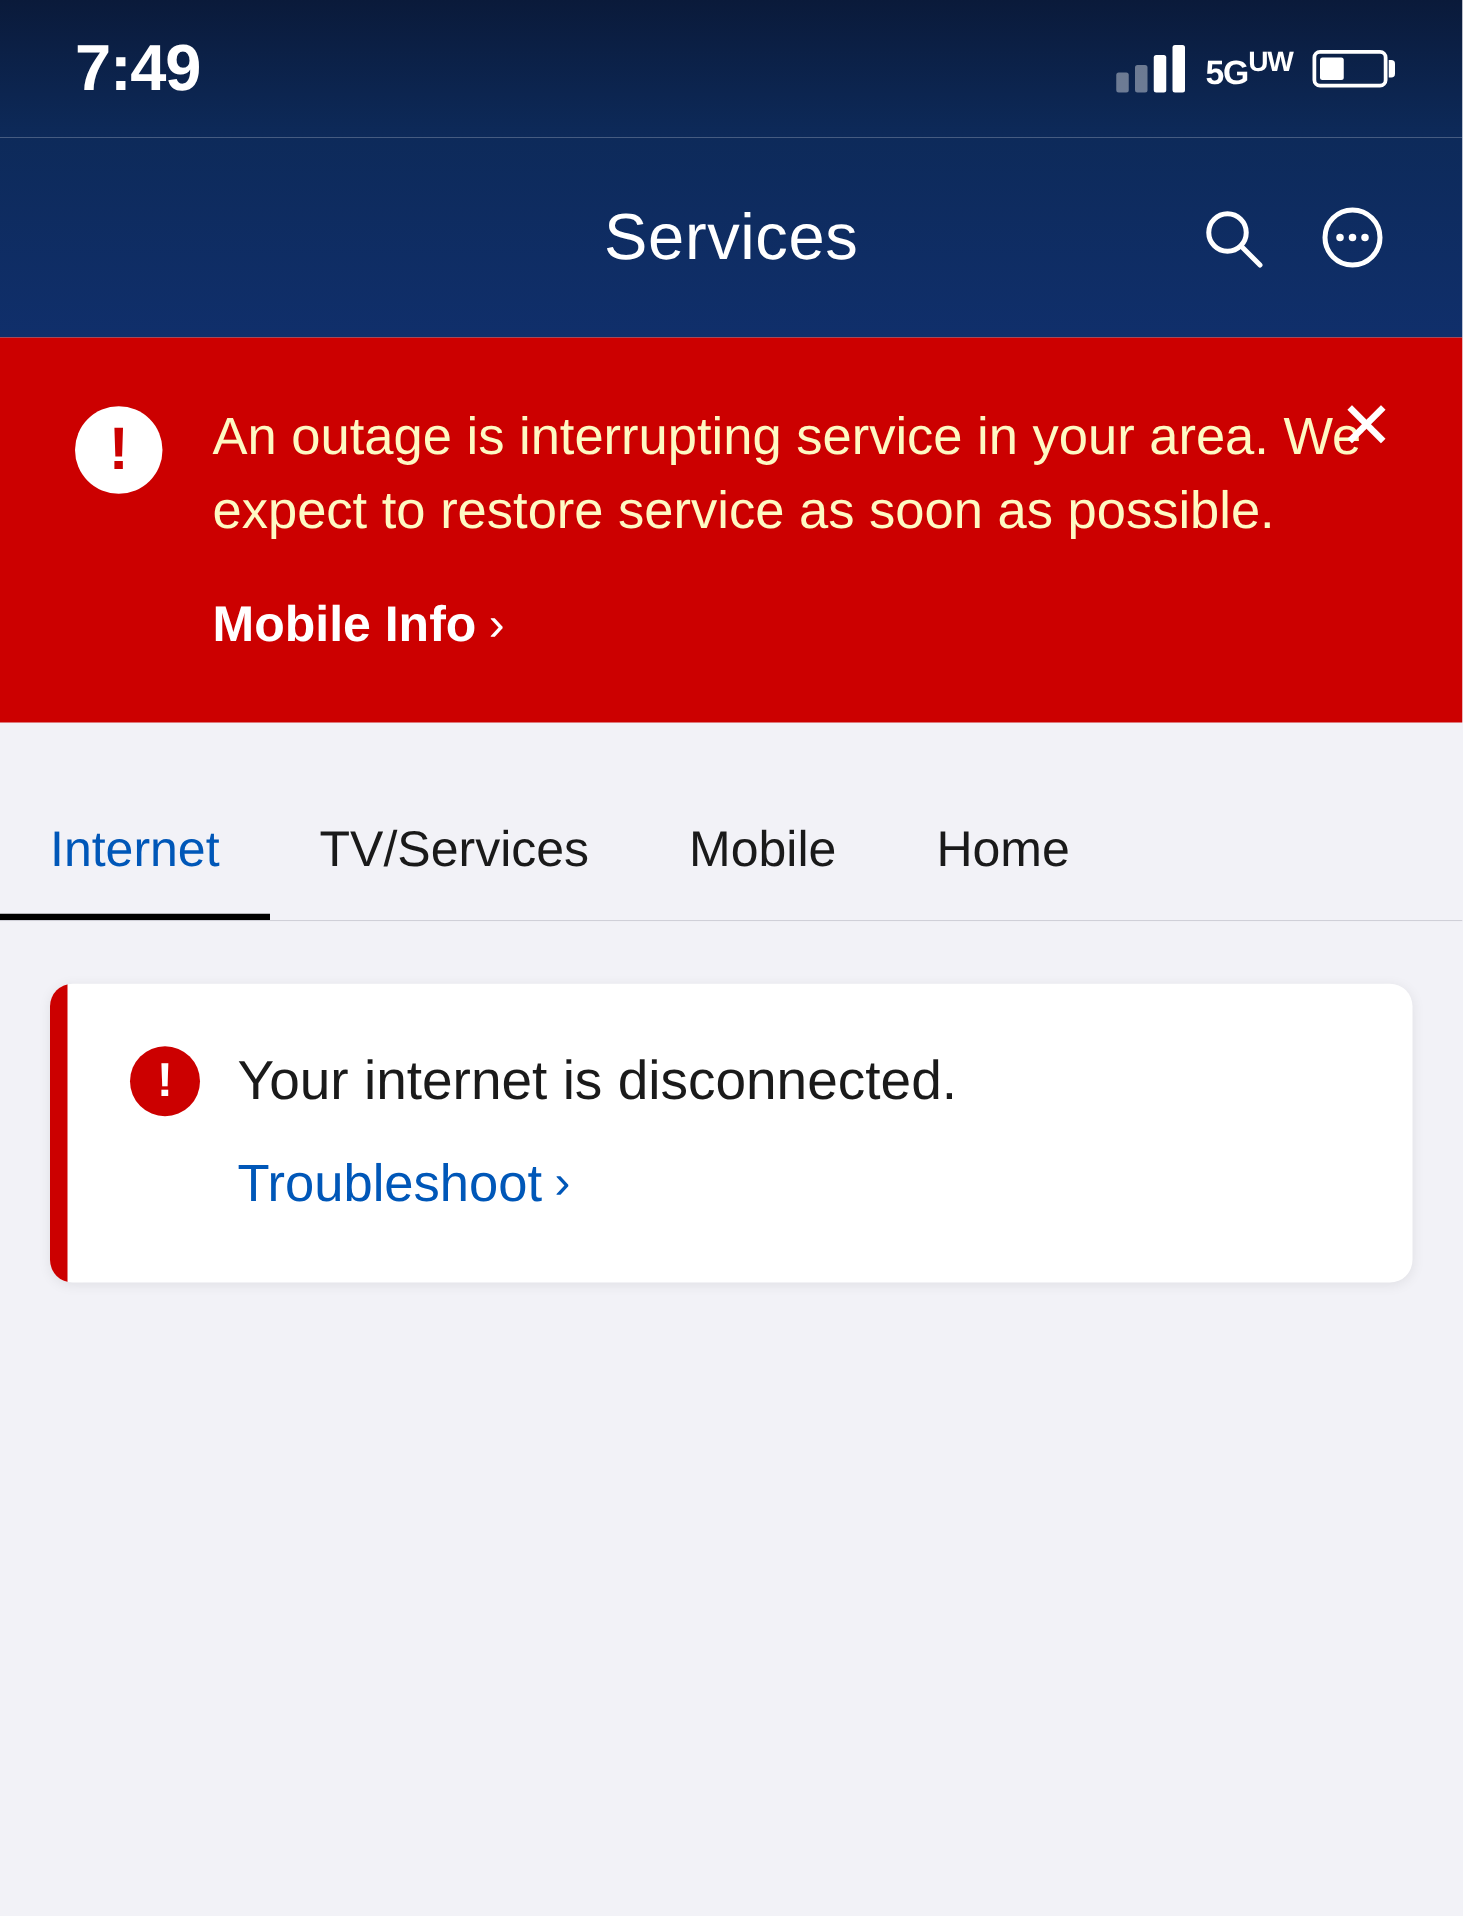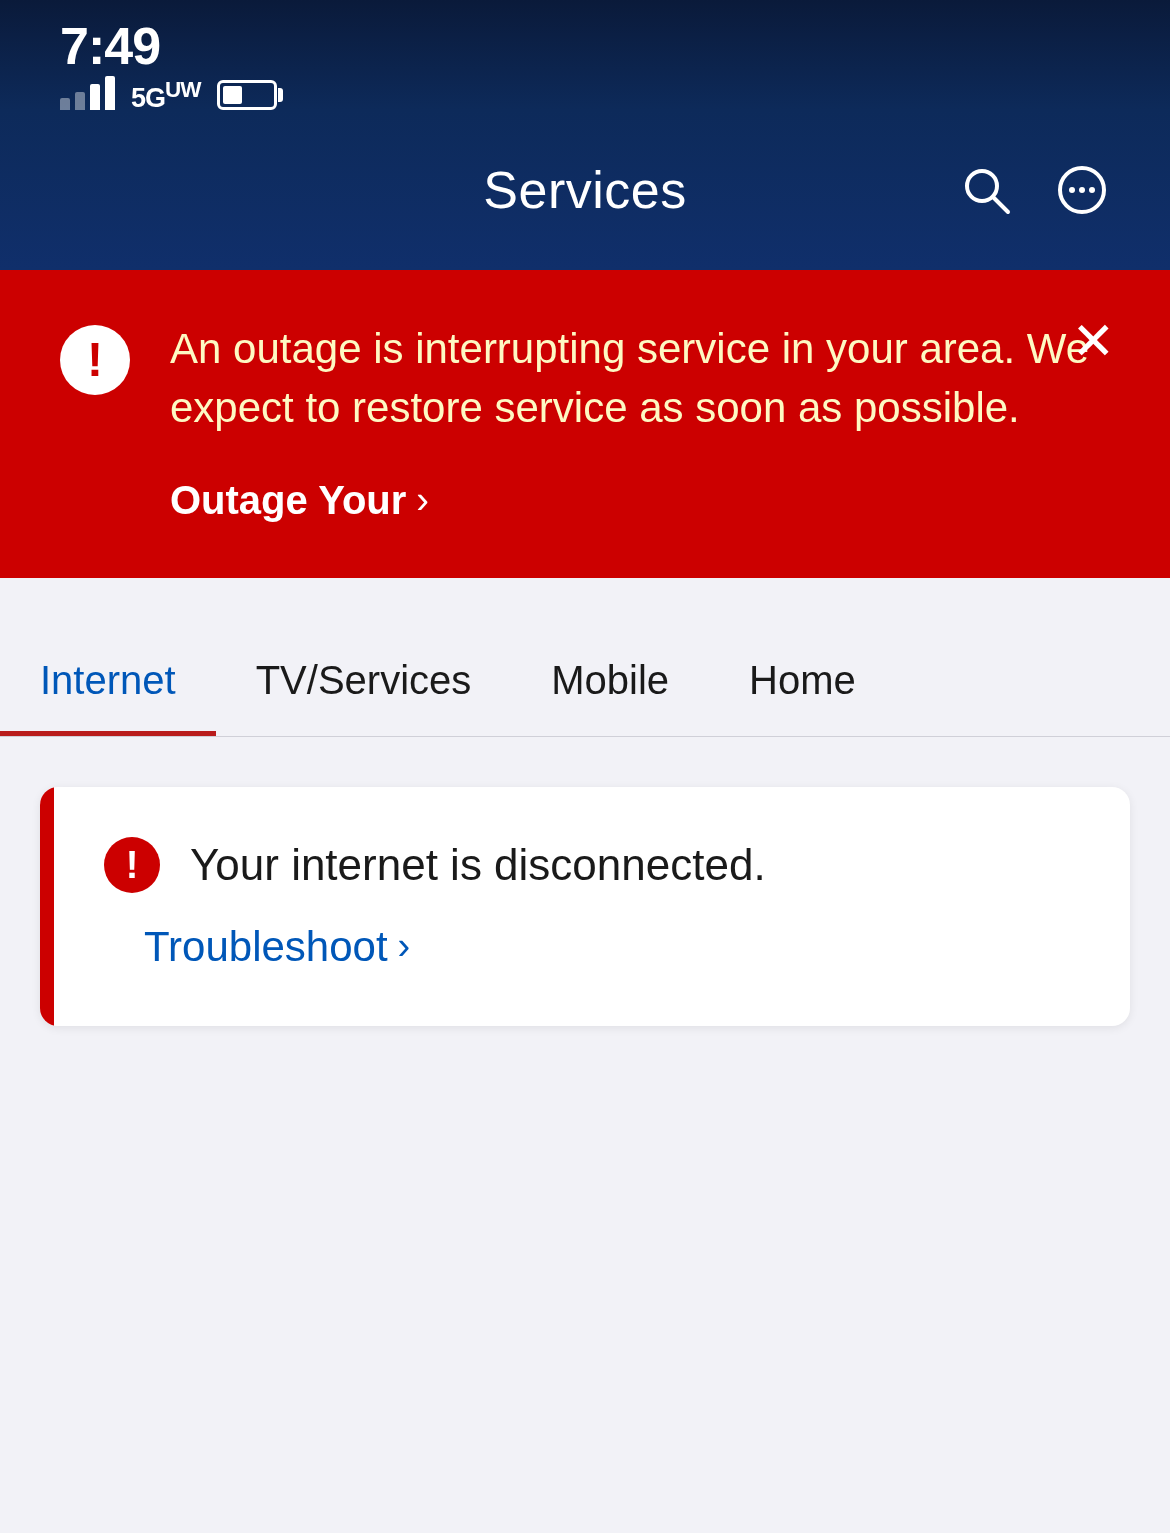--- a/index.html
+++ b/index.html
@@ -15,23 +15,23 @@
       font-family: -apple-system, BlinkMacSystemFont, 'Helvetica Neue', Arial, sans-serif;
       background: #f2f2f7;
       overflow-x: hidden;
     }
 
     
     .status-bar {
       background: linear-gradient(180deg, #0a1a3a 0%, #0d2a5a 100%);
       height: 110px;
       display: flex;
+      align-items: center;
       justify-content: space-between;
       padding: 16px 60px;
-      flex-direction: column;
     }
 
     .status-time {
       color: white;
       font-size: 52px;
       font-weight: 600;
       letter-spacing: -1px;
     }
 
     .status-icons {
@@ -234,21 +234,21 @@
       white-space: nowrap;
       border-bottom: 4px solid transparent;
       background: none;
       border-top: none;
       border-left: none;
       border-right: none;
     }
 
     .tab-item.active {
       color: #0057b8;
-      border-bottom: 5px solid #b91c1c;
+      border-bottom: 5px solid #000000;
       font-weight: 500;
     }
 
     
     .cards-section {
       background: #f2f2f7;
       padding: 50px 40px;
     }
 
     .internet-status-card {
@@ -304,21 +304,21 @@
     .card-troubleshoot-link {
       color: #0057b8;
       font-size: 42px;
       font-weight: 500;
       background: none;
       border: none;
       cursor: pointer;
       display: flex;
       align-items: center;
       gap: 10px;
-      margin-left: 40px;
+      margin-left: 86px;
     }
 
     .chevron {
       font-size: 38px;
       font-weight: 300;
     }
   </style>
 </head>
 <body>
 
@@ -363,21 +363,21 @@
 </div>
 
 <div class="outage-banner">
   <div class="outage-content">
     <div class="outage-alert-icon">
       <span>!</span>
     </div>
     <div class="outage-text">
       <p class="outage-message">An outage is interrupting service in your area. We expect to restore service as soon as possible.</p>
       <button class="outage-info-link">
-        <span>Outage Your</span>
+        <span>Mobile Info</span>
         <span class="chevron">›</span>
       </button>
     </div>
   </div>
   <button class="outage-close-btn">
     <span>✕</span>
   </button>
 </div>
 
 <div class="tabs-section">

